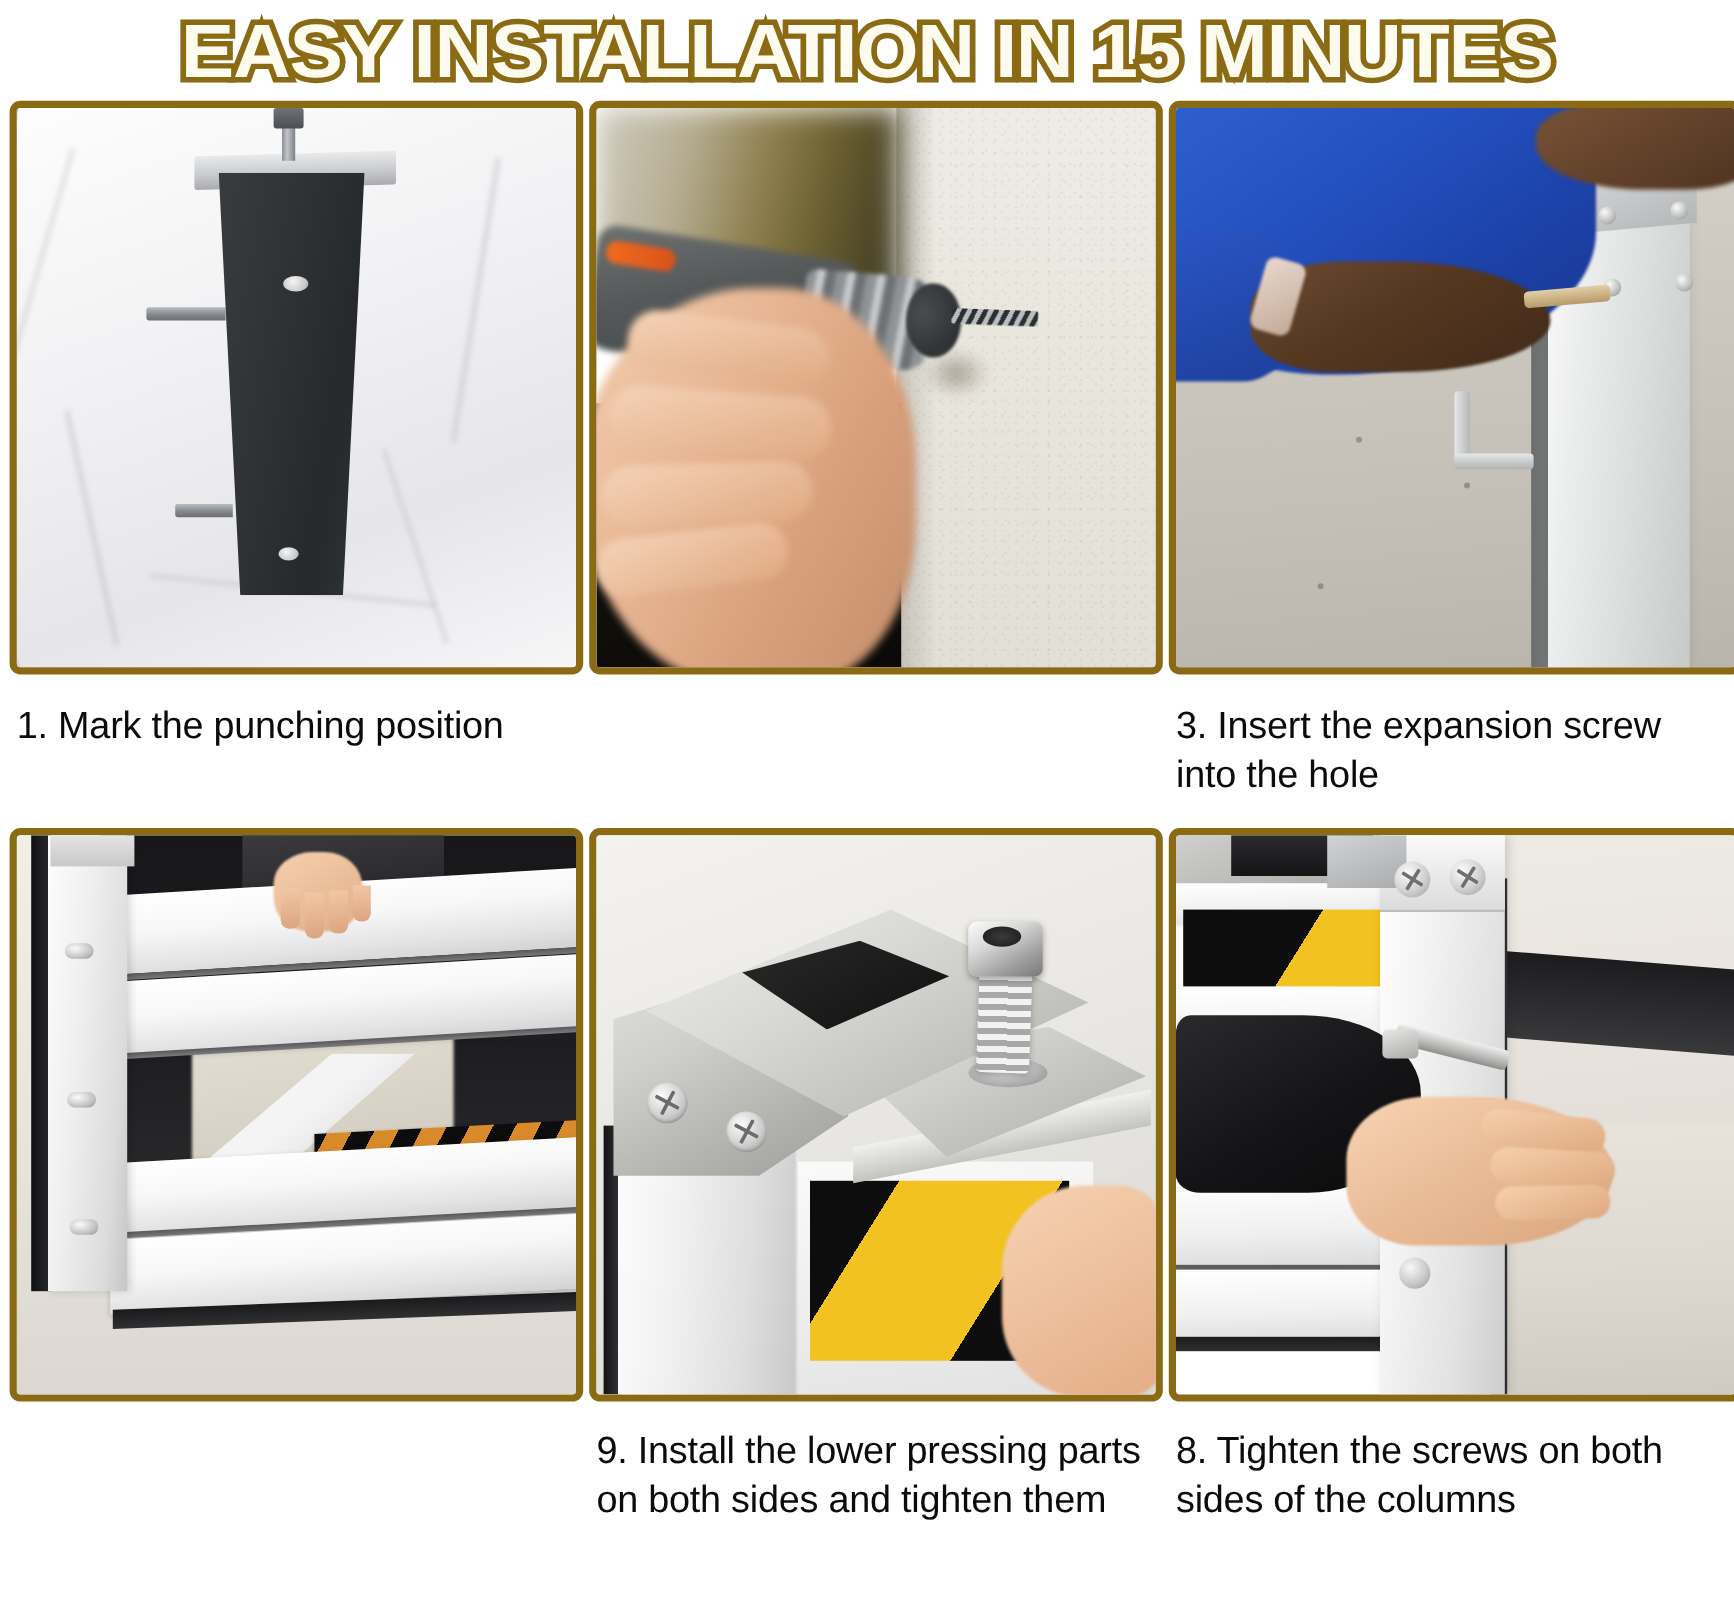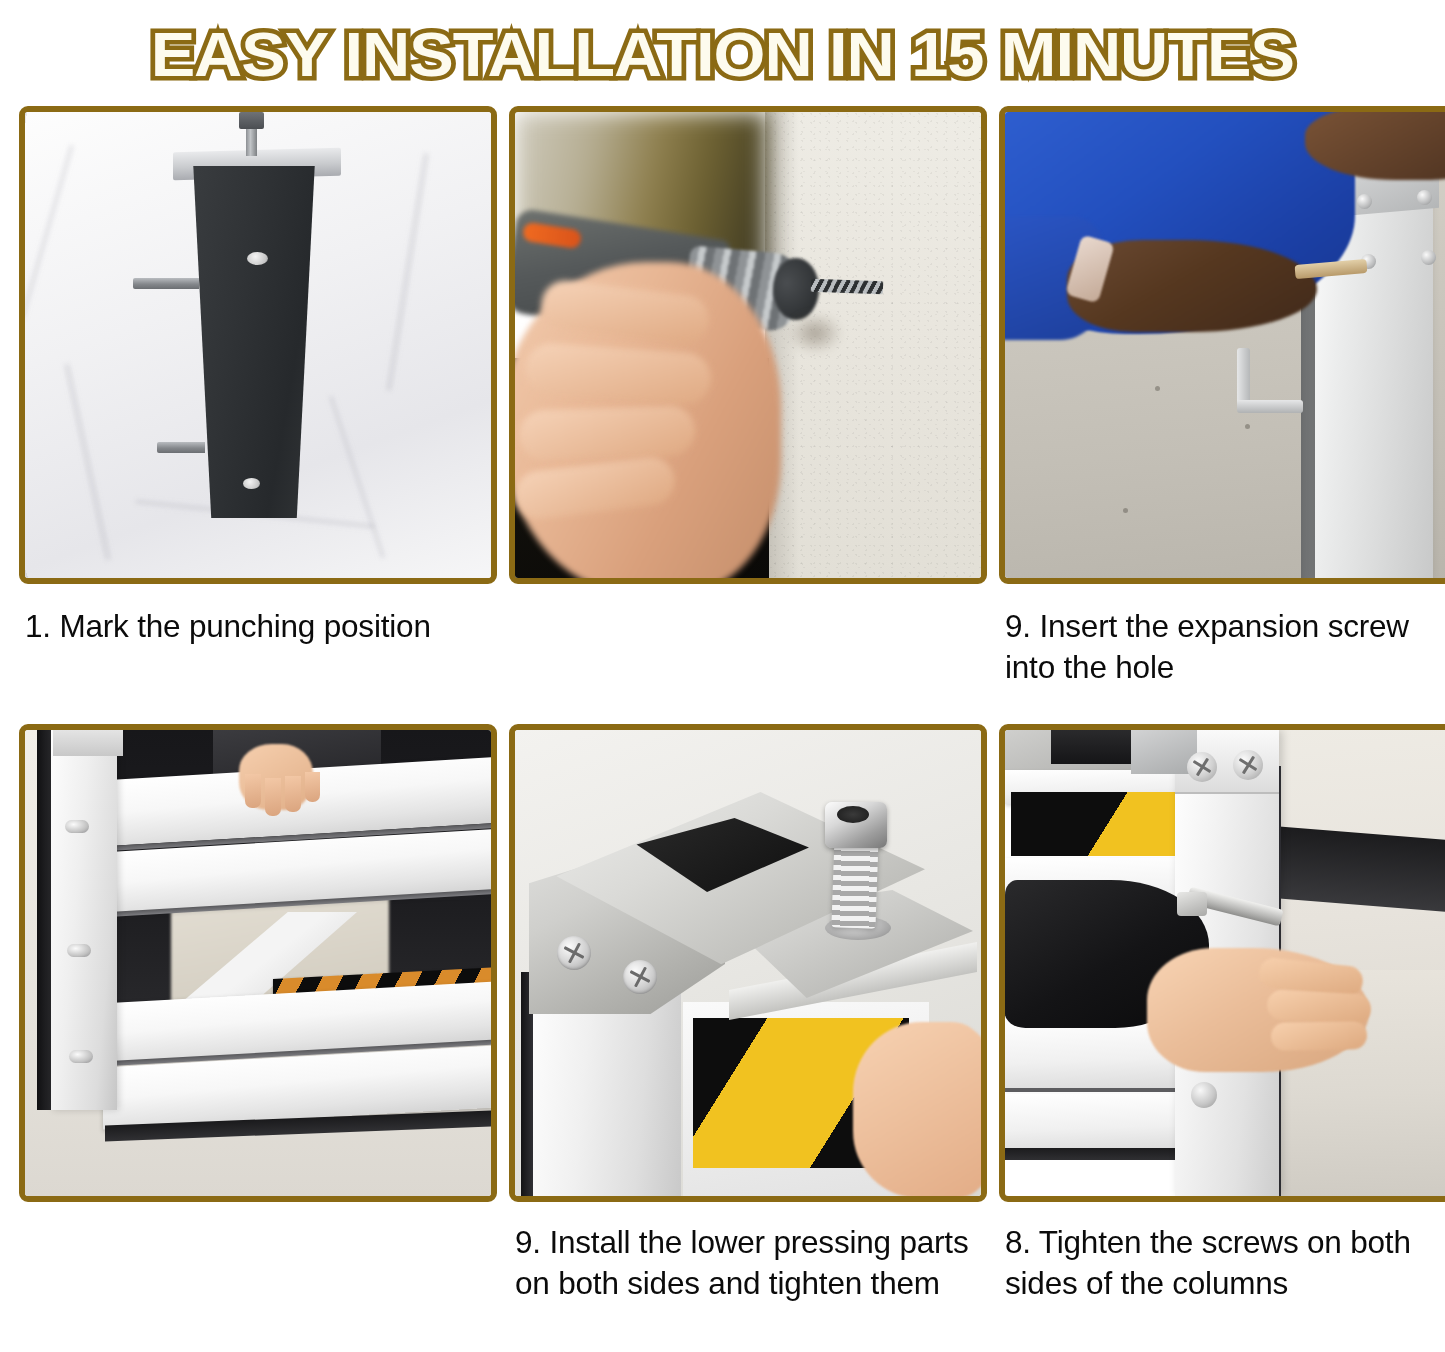--- a/index.html
+++ b/index.html
@@ -5,21 +5,21 @@
   html,body{margin:0;padding:0;}
   body{
     width:1445px;height:1352px;
     background:#ffffff;
     font-family:"Liberation Sans", sans-serif;
     overflow:hidden;
   }
 
   
   .title-bar{
-    height:106px;
+    height:84px;
     display:flex;align-items:center;justify-content:center;
     padding-top:2px;
     box-sizing:border-box;
   }
   .title-text{
     font-family:"Liberation Sans", sans-serif;
     font-size:63px;
     font-weight:bold;
     letter-spacing:-1px;
     line-height:1;
@@ -31,23 +31,22 @@
     text-transform:uppercase;
   }
 
   
   .grid{
     display:grid;
     grid-template-columns:478px 478px 478px;
     grid-template-rows:auto auto;
     column-gap:5px;
     row-gap:0px;
-    padding:0 13px;
+    padding:0 2px;
     box-sizing:border-box;
-    gap:12px;
   }
   .cell{ display:flex; flex-direction:column; }
 
   .photo-frame{
     border:6px solid #8B6A14;
     border-radius:9px;
     width:466px;
     height:466px;
     box-sizing:content-box;
     overflow:hidden;
@@ -581,21 +580,21 @@
         <div class="p3-shirt"></div>
         <div class="p3-shirt2"></div>
         <div class="p3-arm2"></div>
         <div class="p3-arm"></div>
         <div class="p3-cuff"></div>
         <div class="p3-tool"></div>
         <div class="p3-wrench-v"></div>
         <div class="p3-wrench-h"></div>
       </div>
     </div>
-    <div class="caption">9. Insert the expansion screw into the hole</div>
+    <div class="caption">3. Insert the expansion screw into the hole</div>
   </div>
 
   <div class="cell row2">
     <div class="photo-frame">
       <div class="photo">
         <div class="p4-bg"></div>
         <div class="p4-darkgap"></div>
         <div class="p4-darkgap2"></div>
         <div class="p4-legs"></div>
         <div class="p4-person"></div>

